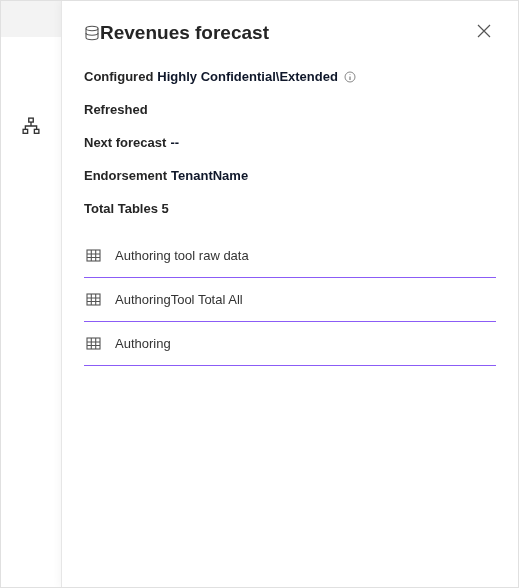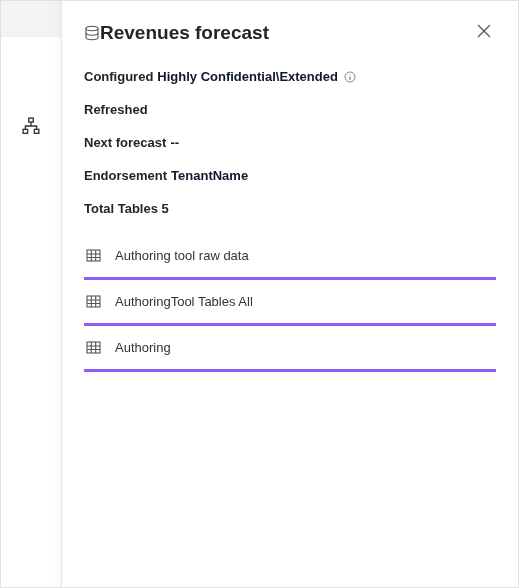--- a/index.html
+++ b/index.html
@@ -117,21 +117,21 @@
       margin-top: 4px;
     }
     .tables-list {
       list-style: none;
     }
     .table-item {
       display: flex;
       align-items: center;
       gap: 14px;
       padding: 14px 2px;
-      border-bottom: 3px solid #8b5cf6;
+      border-bottom: 1px solid #8b5cf6;
       font-size: 13px;
       color: #333;
     }
     .table-icon {
       width: 15px;
       height: 15px;
       flex-shrink: 0;
       color: #555;
     }
   </style>
@@ -212,21 +212,21 @@
       </span>
       <span>Authoring tool raw data</span>
     </li>
     <li class="table-item">
       <span class="table-icon">
         <svg viewBox="0 0 15 15" fill="none" stroke="currentColor" stroke-width="1.1">
             <rect x="1" y="2" width="13" height="11"></rect>
             <path d="M1 6 H14 M1 9.5 H14 M5.3 2 V13 M9.7 2 V13"></path>
           </svg>
       </span>
-      <span>AuthoringTool Tables All</span>
+      <span>AuthoringTool Total All</span>
     </li>
     <li class="table-item">
       <span class="table-icon">
         <svg viewBox="0 0 15 15" fill="none" stroke="currentColor" stroke-width="1.1">
             <rect x="1" y="2" width="13" height="11"></rect>
             <path d="M1 6 H14 M1 9.5 H14 M5.3 2 V13 M9.7 2 V13"></path>
           </svg>
       </span>
       <span>Authoring</span>
     </li>

